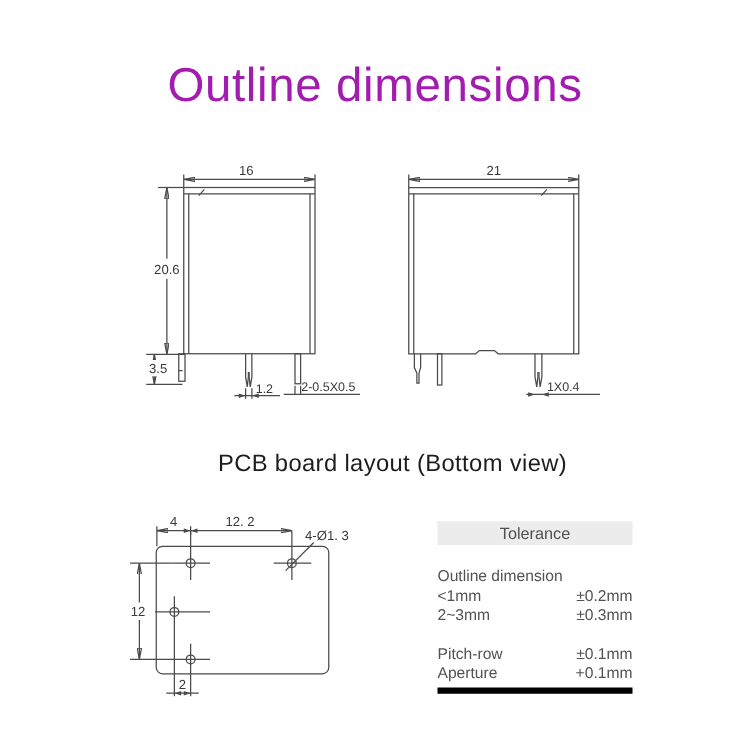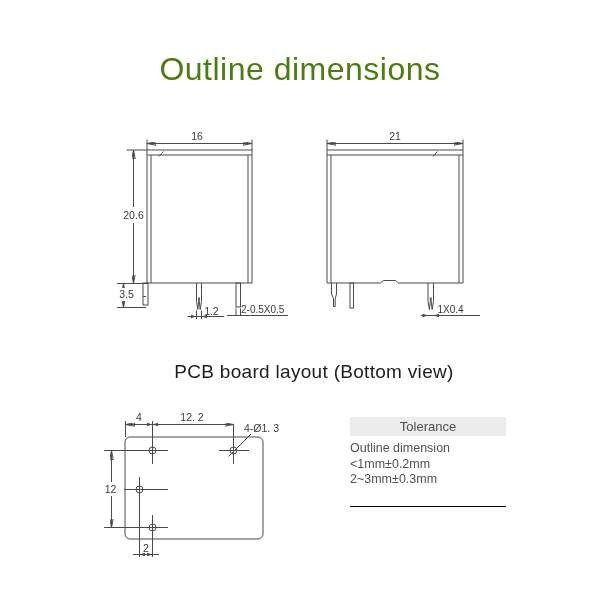--- a/index.html
+++ b/index.html
@@ -2,49 +2,49 @@
 <html><head>
 <meta charset="utf-8">
 <style>
   html,body{margin:0;padding:0;}
   body{
     width:600px;height:600px;position:relative;background:#ffffff;
     font-family:"Liberation Sans",sans-serif;overflow:hidden;
   }
   .page-title{
     position:absolute;top:53px;left:0;width:600px;text-align:center;
-    font-size:32px;line-height:32px;color:#4d7c0f;letter-spacing:0.5px;
+    font-size:38px;line-height:32px;color:#a21caf;letter-spacing:0.5px;
   }
   .page-subtitle{
     position:absolute;top:360px;left:14px;width:600px;text-align:center;
     font-size:19px;line-height:24px;color:#1d1d1d;letter-spacing:0.3px;
   }
   svg.drawing{position:absolute;top:0;left:0;}
   svg.drawing line, svg.drawing path, svg.drawing rect, svg.drawing circle, svg.drawing polyline{
     stroke:#4a4a4a;stroke-width:1;fill:none;
   }
   svg.drawing path.arrow{fill:#4a4a4a;stroke:none;}
   svg.drawing rect.mask{fill:#ffffff;stroke:none;}
   svg.drawing text{
     font-family:"Liberation Sans",sans-serif;font-size:10.5px;fill:#3a3a3a;stroke:none;
   }
   svg.drawing text.spec{font-size:10px;}
   
   .tol-table{
     position:absolute;left:350px;top:417px;width:156px;
-    border-bottom:1px solid #000000;padding-bottom:3px;
+    border-bottom:5px solid #000000;padding-bottom:3px;
     color:#525252;
   }
   .tol-header{
     height:19px;line-height:19px;background:#ececec;text-align:center;
     font-size:13px;color:#4f4f4f;
   }
-  .tol-body{padding-top:5px;font-size:12.5px;}
+  .tol-body{padding-top:18px;font-size:12.5px;}
   .tol-line{line-height:15.6px;}
-  .tol-row{display:flex;}
+  .tol-row{display:flex;justify-content:space-between;}
   .tol-gap{height:15px;}
 </style>
 </head>
 <body>
 
 <div class="page-title">Outline dimensions</div>
 <div class="page-subtitle">PCB board layout (Bottom view)</div>
 
 <svg class="drawing" width="600" height="600" viewBox="0 0 600 600">
   <defs>
@@ -175,14 +175,22 @@
     <div class="tol-line">Outline dimension</div>
     <div class="tol-line tol-row">
       <span>&lt;1mm</span>
       <span>±0.2mm</span>
     </div>
     <div class="tol-line tol-row">
       <span>2~3mm</span>
       <span>±0.3mm</span>
     </div>
     <div class="tol-gap"></div>
+    <div class="tol-line tol-row">
+      <span>Pitch-row</span>
+      <span>±0.1mm</span>
+    </div>
+    <div class="tol-line tol-row">
+      <span>Aperture</span>
+      <span>+0.1mm</span>
+    </div>
   </div>
 </div>
 
 </body></html>

